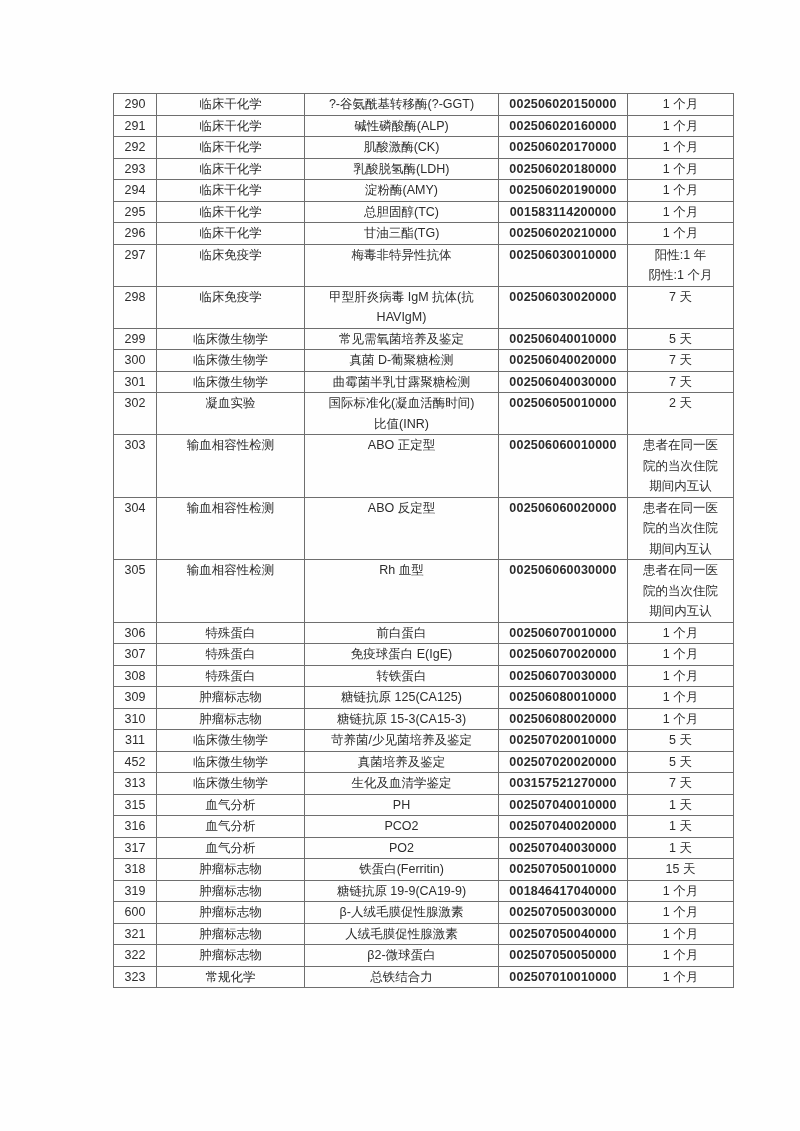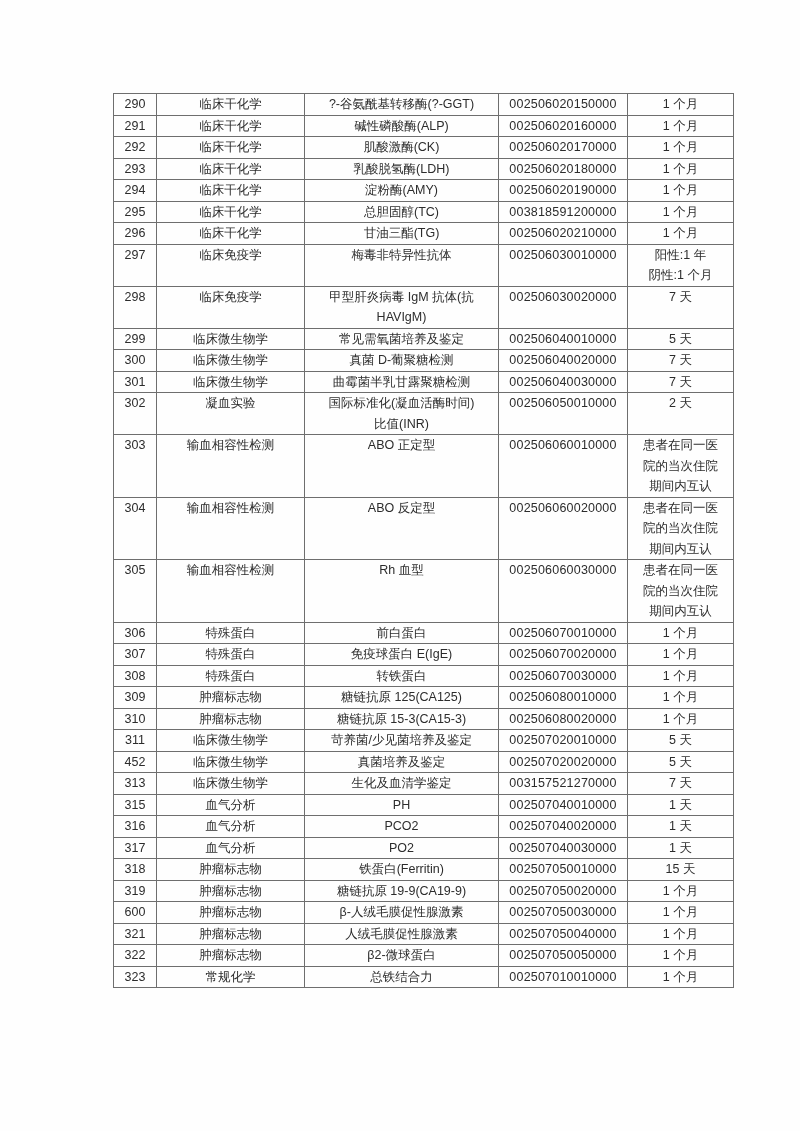--- a/index.html
+++ b/index.html
@@ -27,21 +27,21 @@
     border: 1px solid #6e6e6e;
     text-align: center;
     vertical-align: top;
     font-size: 12.5px;
     line-height: 20.5px;
     color: #2c2c2c;
     padding: 0 3px;
     white-space: pre-line;
     overflow: hidden;
   }
-  td.c3 { letter-spacing: 0.2px; }
+  td.c3 { letter-spacing: 0.2px; font-weight: bold; }
   col.w0 { width: 43px; }
   col.w1 { width: 148px; }
   col.w2 { width: 194px; }
   col.w3 { width: 129px; }
   col.w4 { width: 106px; }
 </style>
 </head>
 <body>
 
 <div class="page">
@@ -86,21 +86,21 @@
           <td class="c0">294</td>
           <td class="c1">临床干化学</td>
           <td class="c2">淀粉酶(AMY)</td>
           <td class="c3">002506020190000</td>
           <td class="c4">1 个月</td>
         </tr>
         <tr>
           <td class="c0">295</td>
           <td class="c1">临床干化学</td>
           <td class="c2">总胆固醇(TC)</td>
-          <td class="c3">003818591200000</td>
+          <td class="c3">001583114200000</td>
           <td class="c4">1 个月</td>
         </tr>
         <tr>
           <td class="c0">296</td>
           <td class="c1">临床干化学</td>
           <td class="c2">甘油三酯(TG)</td>
           <td class="c3">002506020210000</td>
           <td class="c4">1 个月</td>
         </tr>
         <tr>
@@ -256,21 +256,21 @@
           <td class="c0">318</td>
           <td class="c1">肿瘤标志物</td>
           <td class="c2">铁蛋白(Ferritin)</td>
           <td class="c3">002507050010000</td>
           <td class="c4">15 天</td>
         </tr>
         <tr>
           <td class="c0">319</td>
           <td class="c1">肿瘤标志物</td>
           <td class="c2">糖链抗原 19-9(CA19-9)</td>
-          <td class="c3">002507050020000</td>
+          <td class="c3">001846417040000</td>
           <td class="c4">1 个月</td>
         </tr>
         <tr>
           <td class="c0">600</td>
           <td class="c1">肿瘤标志物</td>
           <td class="c2">β-人绒毛膜促性腺激素</td>
           <td class="c3">002507050030000</td>
           <td class="c4">1 个月</td>
         </tr>
         <tr>

